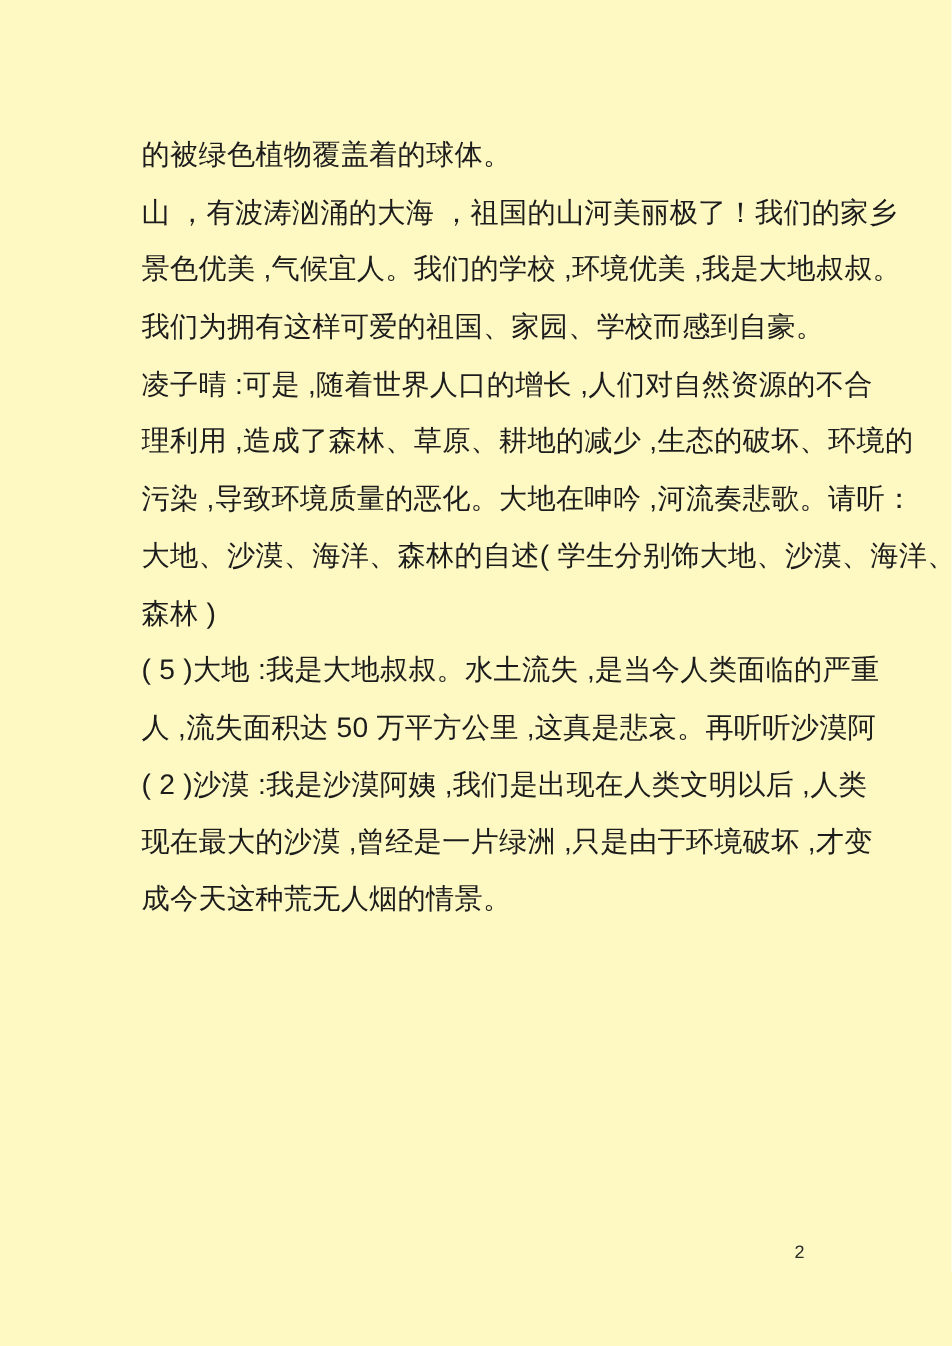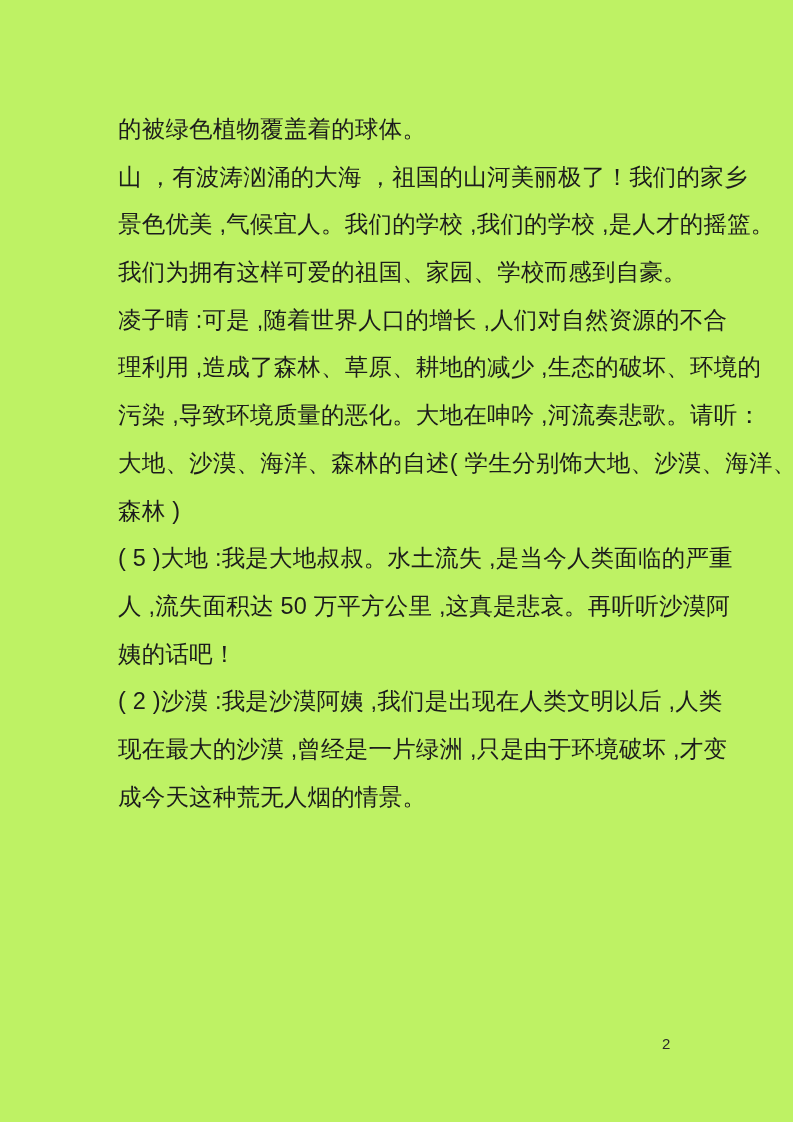--- a/index.html
+++ b/index.html
@@ -7,21 +7,21 @@
     width: 793px;
     height: 1122px;
     background: #ffffff;
     font-family: "Liberation Sans", sans-serif;
     overflow: hidden;
   }
   .page {
     position: relative;
     width: 793px;
     height: 1122px;
-    background: #bef264;
+    background: #fef9c3;
   }
   .text-block {
     position: absolute;
     left: 118px;
     top: 106px;
     width: 558px;
     color: #1c1c1c;
     font-size: 23.5px;
     line-height: 47.7px;
     letter-spacing: 0.2px;
@@ -45,28 +45,27 @@
     line-height: 20px;
   }
 </style>
 </head>
 <body>
 
 <div class="page">
   <div class="text-block">
     <div class="line end">的被绿色植物覆盖着的球体。</div>
     <div class="line">山 ，有波涛汹涌的大海 ，祖国的山河美丽极了！我们的家乡</div>
-    <div class="line">景色优美 ,气候宜人。我们的学校 ,我们的学校 ,是人才的摇篮。</div>
+    <div class="line">景色优美 ,气候宜人。我们的学校 ,环境优美 ,我是大地叔叔。</div>
     <div class="line end">我们为拥有这样可爱的祖国、家园、学校而感到自豪。</div>
     <div class="line">凌子晴 :可是 ,随着世界人口的增长 ,人们对自然资源的不合</div>
     <div class="line">理利用 ,造成了森林、草原、耕地的减少 ,生态的破坏、环境的</div>
     <div class="line">污染 ,导致环境质量的恶化。大地在呻吟 ,河流奏悲歌。请听：</div>
     <div class="line">大地、沙漠、海洋、森林的自述( 学生分别饰大地、沙漠、海洋、</div>
     <div class="line end">森林 )</div>
     <div class="line">( 5 )大地 :我是大地叔叔。水土流失 ,是当今人类面临的严重</div>
     <div class="line">人 ,流失面积达 50 万平方公里 ,这真是悲哀。再听听沙漠阿</div>
-    <div class="line end">姨的话吧！</div>
     <div class="line">( 2 )沙漠 :我是沙漠阿姨 ,我们是出现在人类文明以后 ,人类</div>
     <div class="line">现在最大的沙漠 ,曾经是一片绿洲 ,只是由于环境破坏 ,才变</div>
     <div class="line end">成今天这种荒无人烟的情景。</div>
   </div>
   <div class="page-number">2</div>
 </div>
 
 </body></html>

